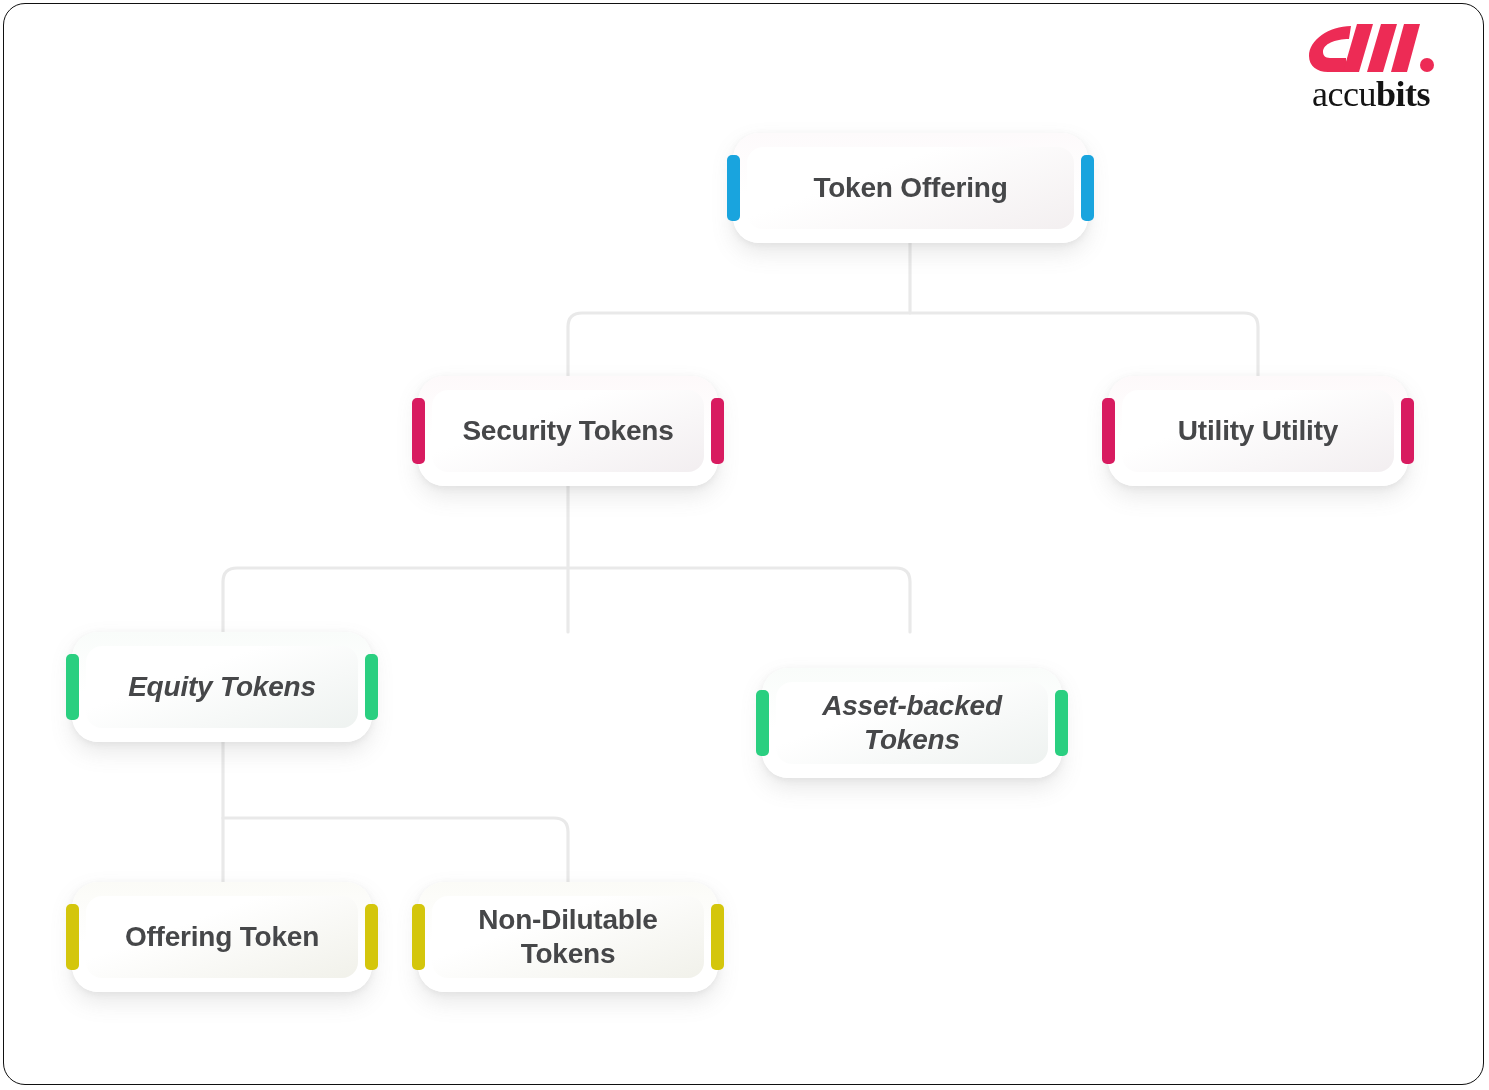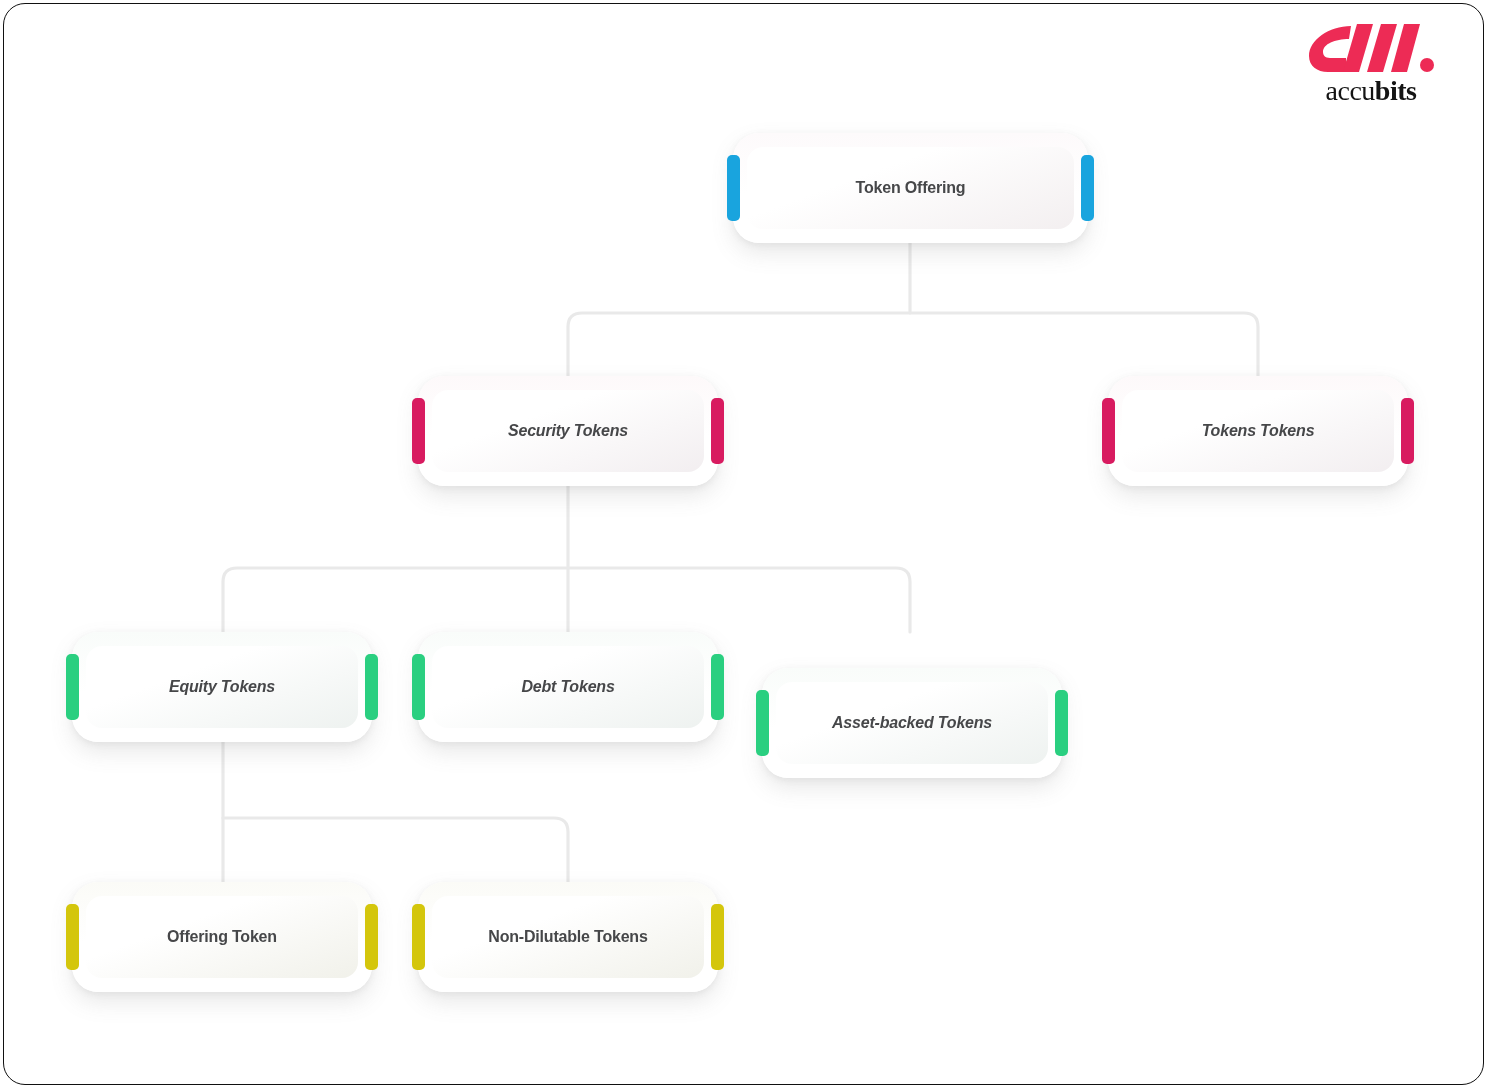--- a/index.html
+++ b/index.html
@@ -31,21 +31,21 @@
     position: absolute;
     right: 28px;
     top: 22px;
     width: 180px;
     text-align: center;
   }
   #logo-mark { display: block; margin: 0 auto; }
   #logo-word {
     display: block;
     font-family: "Liberation Serif", serif;
-    font-size: 28px;
+    font-size: 36px;
     letter-spacing: -0.5px;
     color: #141414;
     line-height: 1.05;
     margin-top: 2px;
   }
   #logo-word .bold { font-weight: bold; }
 
   
   #connectors {
     position: absolute;
@@ -74,21 +74,21 @@
     border-radius: 16px;
     display: flex;
     align-items: center;
     justify-content: center;
     text-align: center;
   }
   .node .label {
     font-family: "Liberation Sans", sans-serif;
     font-weight: bold;
     color: #464749;
-    font-size: 16px;
+    font-size: 28px;
     letter-spacing: -0.2px;
     line-height: 1.2;
     padding: 0 10px;
   }
   
   .tab {
     position: absolute;
     top: 50%;
     transform: translateY(-50%);
     width: 13px;
@@ -99,21 +99,21 @@
   .tab.left  { left: -6px;  }
   .tab.right { right: -6px; }
 
   
   .lvl-blue  .inner { background: linear-gradient(160deg,#ffffff 0%, #ffffff 35%, #f3eff0 100%); }
   .lvl-pink  .inner { background: linear-gradient(160deg,#ffffff 0%, #ffffff 35%, #f2eef0 100%); }
   .lvl-green .inner { background: linear-gradient(160deg,#ffffff 0%, #ffffff 35%, #eef2f0 100%); font-style: italic; }
   .lvl-yellow .inner{ background: linear-gradient(160deg,#ffffff 0%, #ffffff 35%, #f1f1ea 100%); }
 
   .lvl-blue   { background: linear-gradient(180deg,#fdfafb 0%, #ffffff 55%); }
-  .lvl-pink   { background: linear-gradient(180deg,#fdf9fa 0%, #ffffff 55%); font-style: italic; }
+  .lvl-pink   { background: linear-gradient(180deg,#fdf9fa 0%, #ffffff 55%); }
   .lvl-green  { background: linear-gradient(180deg,#f9fcfa 0%, #ffffff 55%); }
   .lvl-yellow { background: linear-gradient(180deg,#fbfbf7 0%, #ffffff 55%); }
 </style>
 </head>
 <body>
 
 <div id="page">
 
   <div id="frame"></div>
 
@@ -164,39 +164,32 @@
     <span class="tab right" style="background:#D81B60;"></span>
     <div class="inner">
       <span class="label">Security Tokens</span>
     </div>
   </div>
 
   <div class="node lvl-pink" style="left:1108px; top:376px; width:300px; height:110px;">
     <span class="tab left" style="background:#D81B60;"></span>
     <span class="tab right" style="background:#D81B60;"></span>
     <div class="inner">
-      <span class="label">Tokens Tokens</span>
+      <span class="label">Utility Utility</span>
     </div>
   </div>
 
   <div class="node lvl-green" style="left:72px; top:632px; width:300px; height:110px;">
     <span class="tab left" style="background:#2ACF80;"></span>
     <span class="tab right" style="background:#2ACF80;"></span>
     <div class="inner">
       <span class="label">Equity Tokens</span>
     </div>
   </div>
 
-  <div class="node lvl-green" style="left:418px; top:632px; width:300px; height:110px;">
-    <span class="tab left" style="background:#2ACF80;"></span>
-    <span class="tab right" style="background:#2ACF80;"></span>
-    <div class="inner">
-      <span class="label">Debt Tokens</span>
-    </div>
-  </div>
 
   <div class="node lvl-green" style="left:762px; top:668px; width:300px; height:110px;">
     <span class="tab left" style="background:#2ACF80;"></span>
     <span class="tab right" style="background:#2ACF80;"></span>
     <div class="inner">
       <span class="label">Asset-backed Tokens</span>
     </div>
   </div>
 
   <div class="node lvl-yellow" style="left:72px; top:882px; width:300px; height:110px;">

